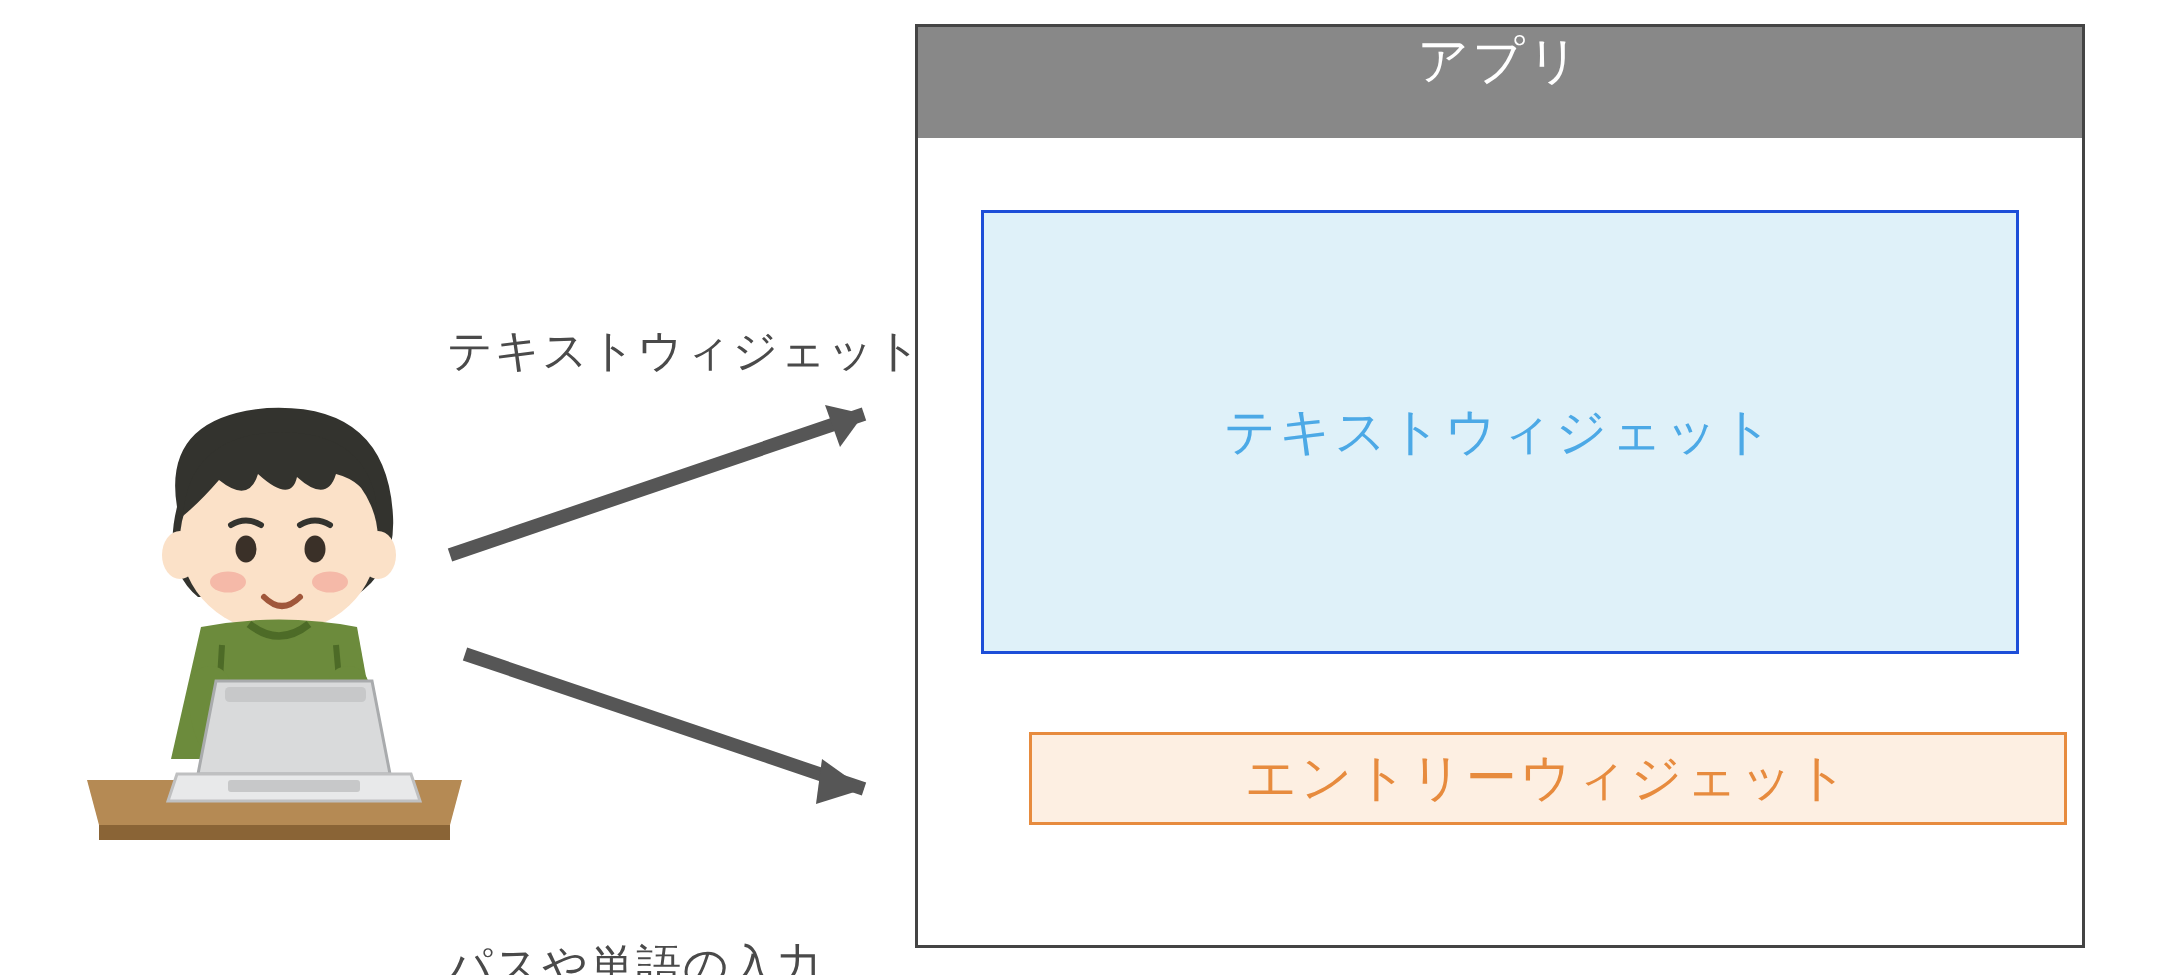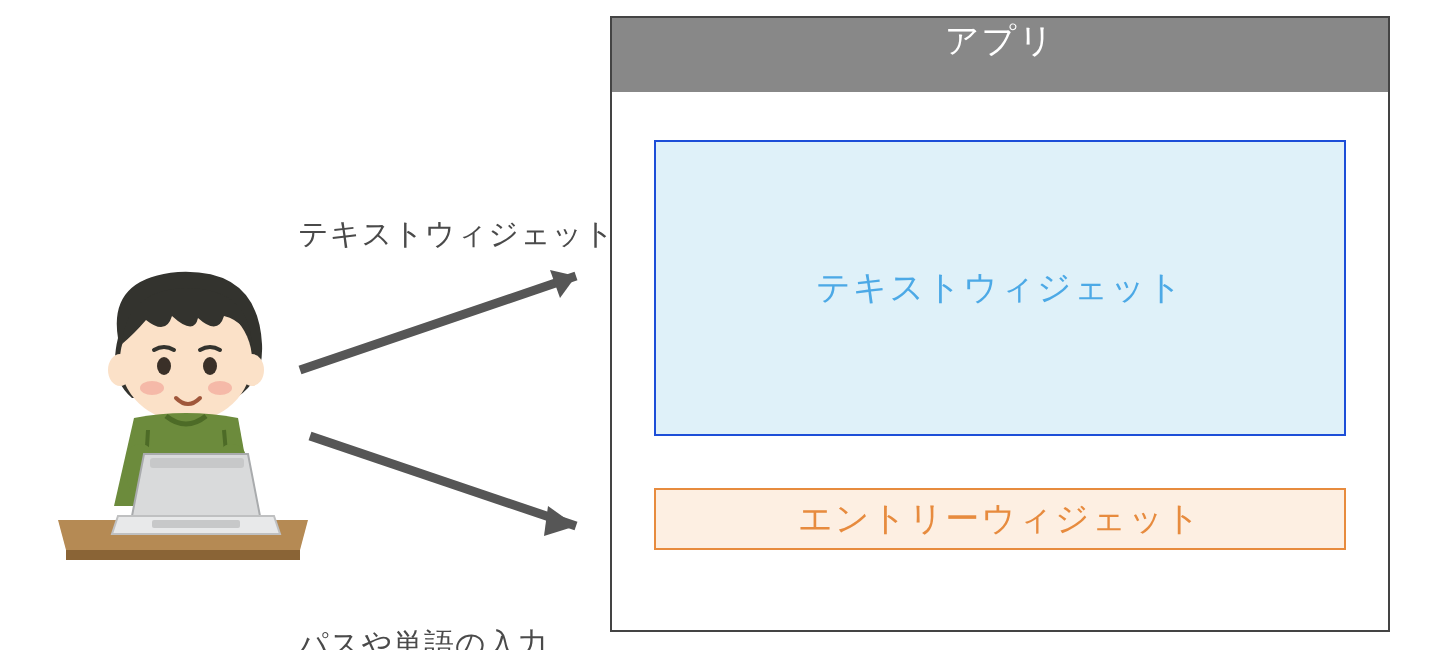--- a/index.html
+++ b/index.html
@@ -57,20 +57,21 @@
     height: 62px;
     background: #fdefe2;
     border: 2px solid #e78b3e;
     box-sizing: border-box;
     display: flex;
     align-items: center;
     justify-content: center;
     color: #e78b3e;
     font-size: 34px;
     letter-spacing: 2px;
+    margin-left: 32px;
   }
 
   
   .label {
     position: absolute;
     color: #4a4a4a;
     font-size: 30px;
     letter-spacing: 1px;
     white-space: nowrap;
   }

